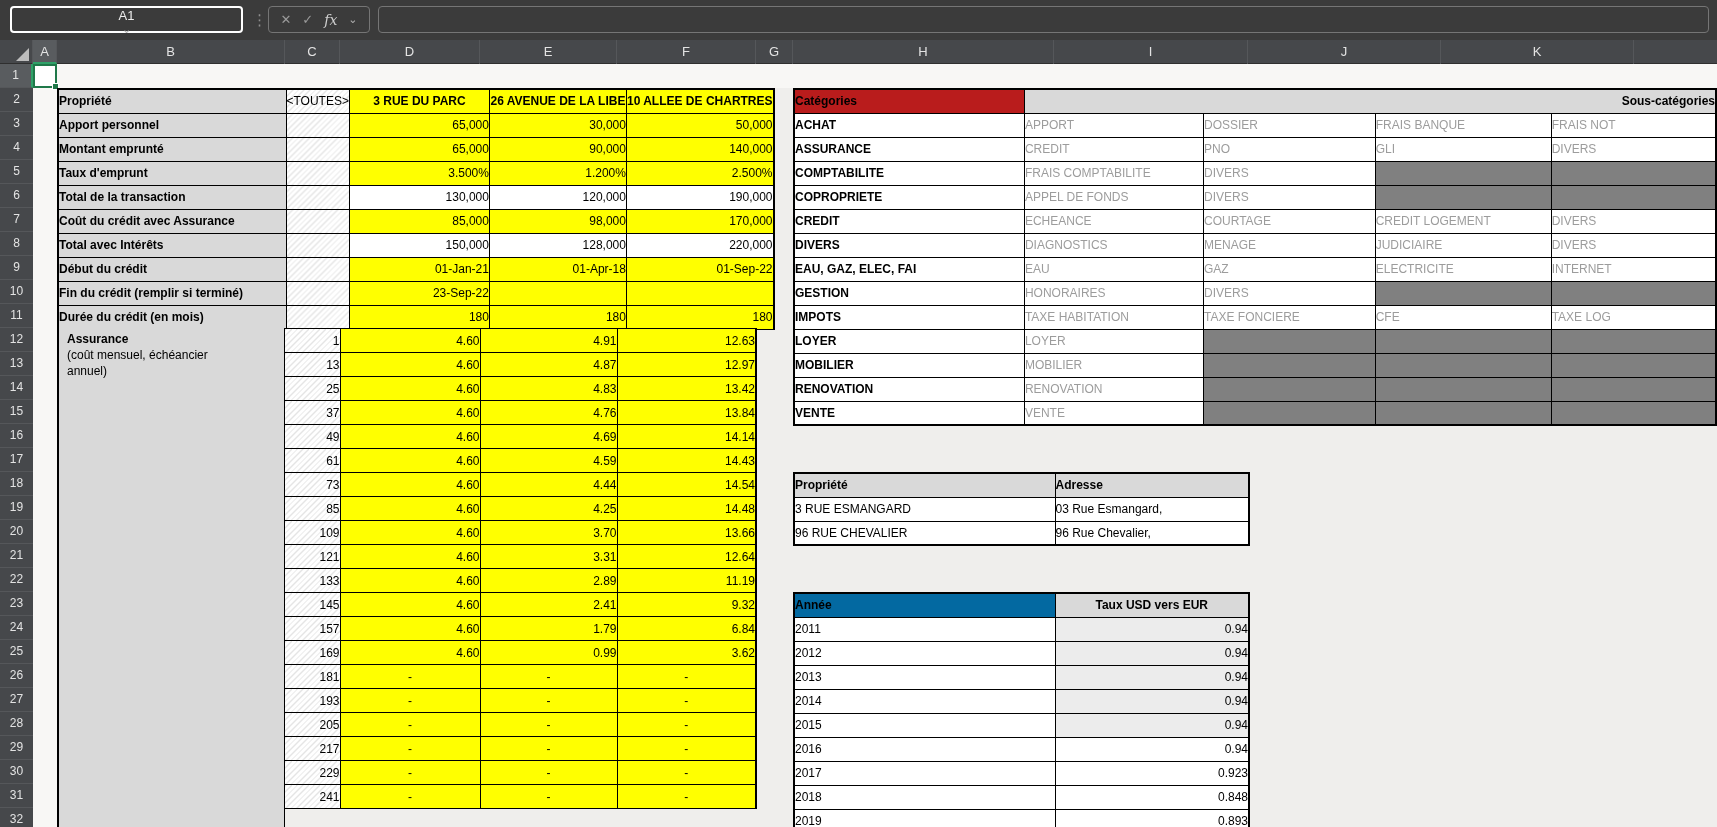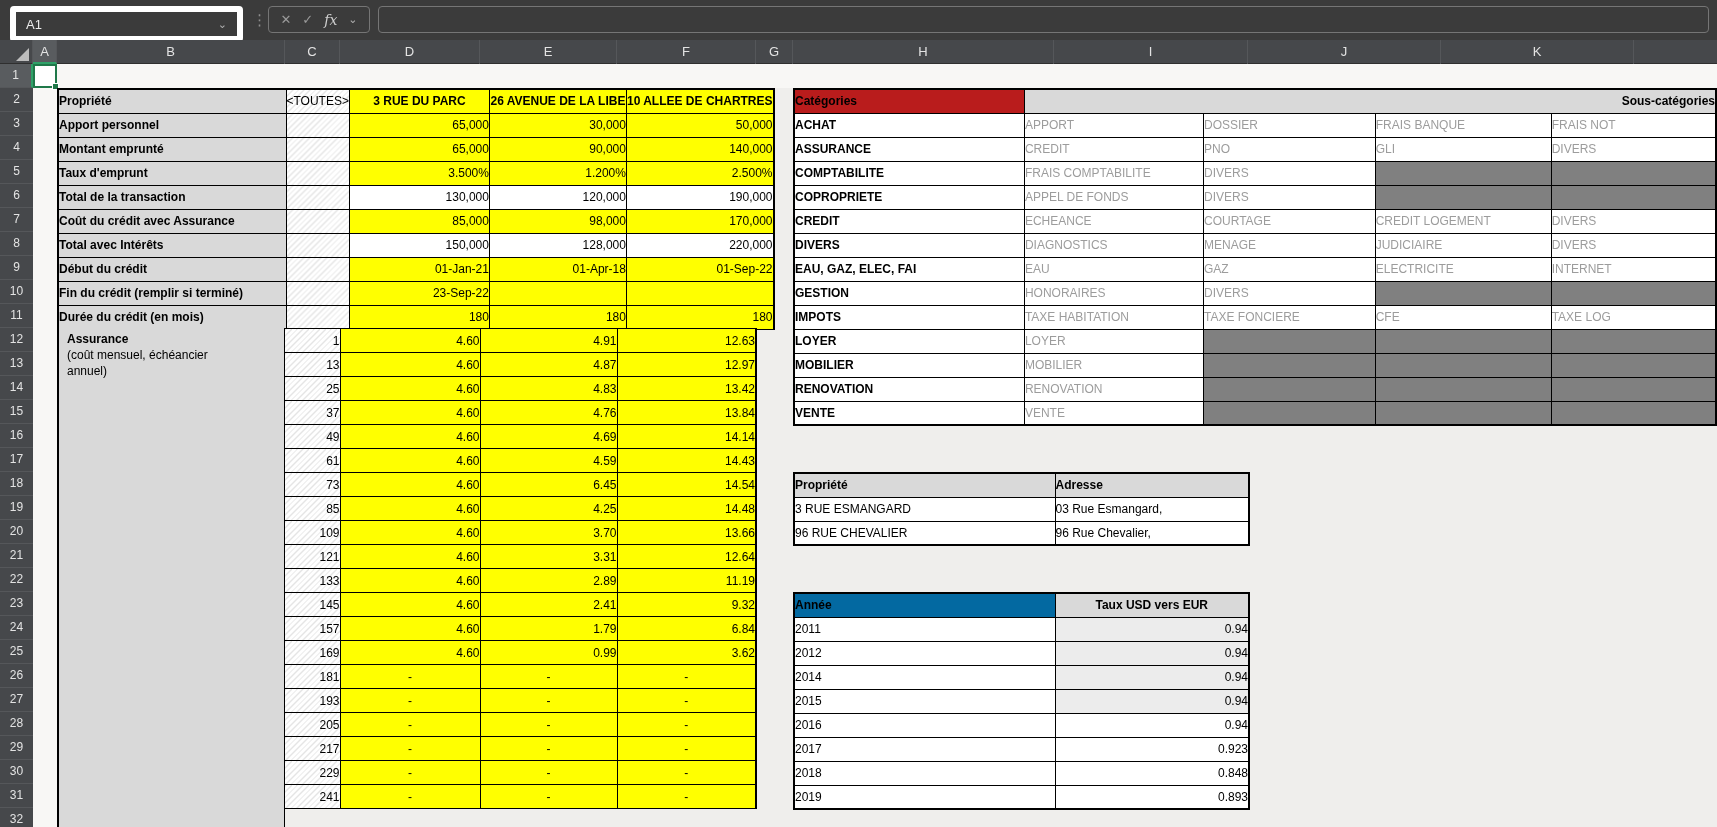--- a/index.html
+++ b/index.html
@@ -3,22 +3,22 @@
 <meta charset="utf-8">
 <style>
   html,body{margin:0;padding:0;}
   body{
     width:1717px;height:827px;overflow:hidden;position:relative;
     background:#efeeec;font-family:"Liberation Sans",sans-serif;
     font-size:12px;color:#000;
   }
   
   .topbar{position:absolute;left:0;top:0;width:1717px;height:40px;background:#3b3b3b;border-bottom:1px solid #2a2a2a;}
-  .namebox{position:absolute;left:10px;top:6px;width:233px;height:27px;border:6px solid #ffffff;border-radius:4px;
-    display:flex;align-items:center;justify-content:space-between;padding:12px 10px;box-sizing:border-box;color:#ececec;font-size:13px;}
+  .namebox{position:absolute;left:10px;top:6px;width:233px;height:27px;border:2px solid #ffffff;border-radius:4px;
+    display:flex;align-items:center;justify-content:space-between;padding:0 10px;box-sizing:border-box;color:#ececec;font-size:13px;flex-direction:column;}
   .grip{position:absolute;left:252px;top:11px;color:#8f8f8f;font-size:15px;line-height:18px;}
   .fxgroup{position:absolute;left:268px;top:6px;width:102px;height:27px;border:1px solid #757575;border-radius:4px;
     display:flex;align-items:center;justify-content:space-around;box-sizing:border-box;color:#9a9a9a;font-size:13px;padding:0 6px;}
   .fxgroup .fx{font-family:"DejaVu Serif",serif;font-style:italic;color:#cfcfcf;font-size:14px;}
   .chev{color:#b0b0b0;font-size:11px;}
   .formulabox{position:absolute;left:378px;top:6px;width:1331px;height:27px;border:1px solid #757575;border-radius:4px;box-sizing:border-box;color:#ececec;padding:4px 8px;}
   
   .colheaders{position:absolute;left:0;top:40px;width:1717px;height:24px;background:#46484b;display:flex;border-bottom:1px solid #2f2f2f;box-sizing:border-box;}
   .corner{width:33px;height:24px;position:relative;border-right:1px solid #55575a;box-sizing:border-box;}
   .tri{position:absolute;right:3px;bottom:3px;width:0;height:0;border-left:13px solid transparent;border-bottom:13px solid #bdbdbd;}
@@ -315,21 +315,21 @@
       <tr>
         <td class="hatch mon">61</td>
         <td class="val yellow">4.60</td>
         <td class="val yellow">4.59</td>
         <td class="val yellow">14.43</td>
       </tr>
 
       <tr>
         <td class="hatch mon">73</td>
         <td class="val yellow">4.60</td>
-        <td class="val yellow">6.45</td>
+        <td class="val yellow">4.44</td>
         <td class="val yellow">14.54</td>
       </tr>
 
       <tr>
         <td class="hatch mon">85</td>
         <td class="val yellow">4.60</td>
         <td class="val yellow">4.25</td>
         <td class="val yellow">14.48</td>
       </tr>
 
@@ -587,20 +587,24 @@
       <tr>
         <td class="year">2011</td>
         <td class="rate shaded">0.94</td>
       </tr>
 
       <tr>
         <td class="year">2012</td>
         <td class="rate shaded">0.94</td>
       </tr>
 
+      <tr>
+        <td class="year">2013</td>
+        <td class="rate shaded">0.94</td>
+      </tr>
 
       <tr>
         <td class="year">2014</td>
         <td class="rate shaded">0.94</td>
       </tr>
 
       <tr>
         <td class="year">2015</td>
         <td class="rate shaded">0.94</td>
       </tr>

